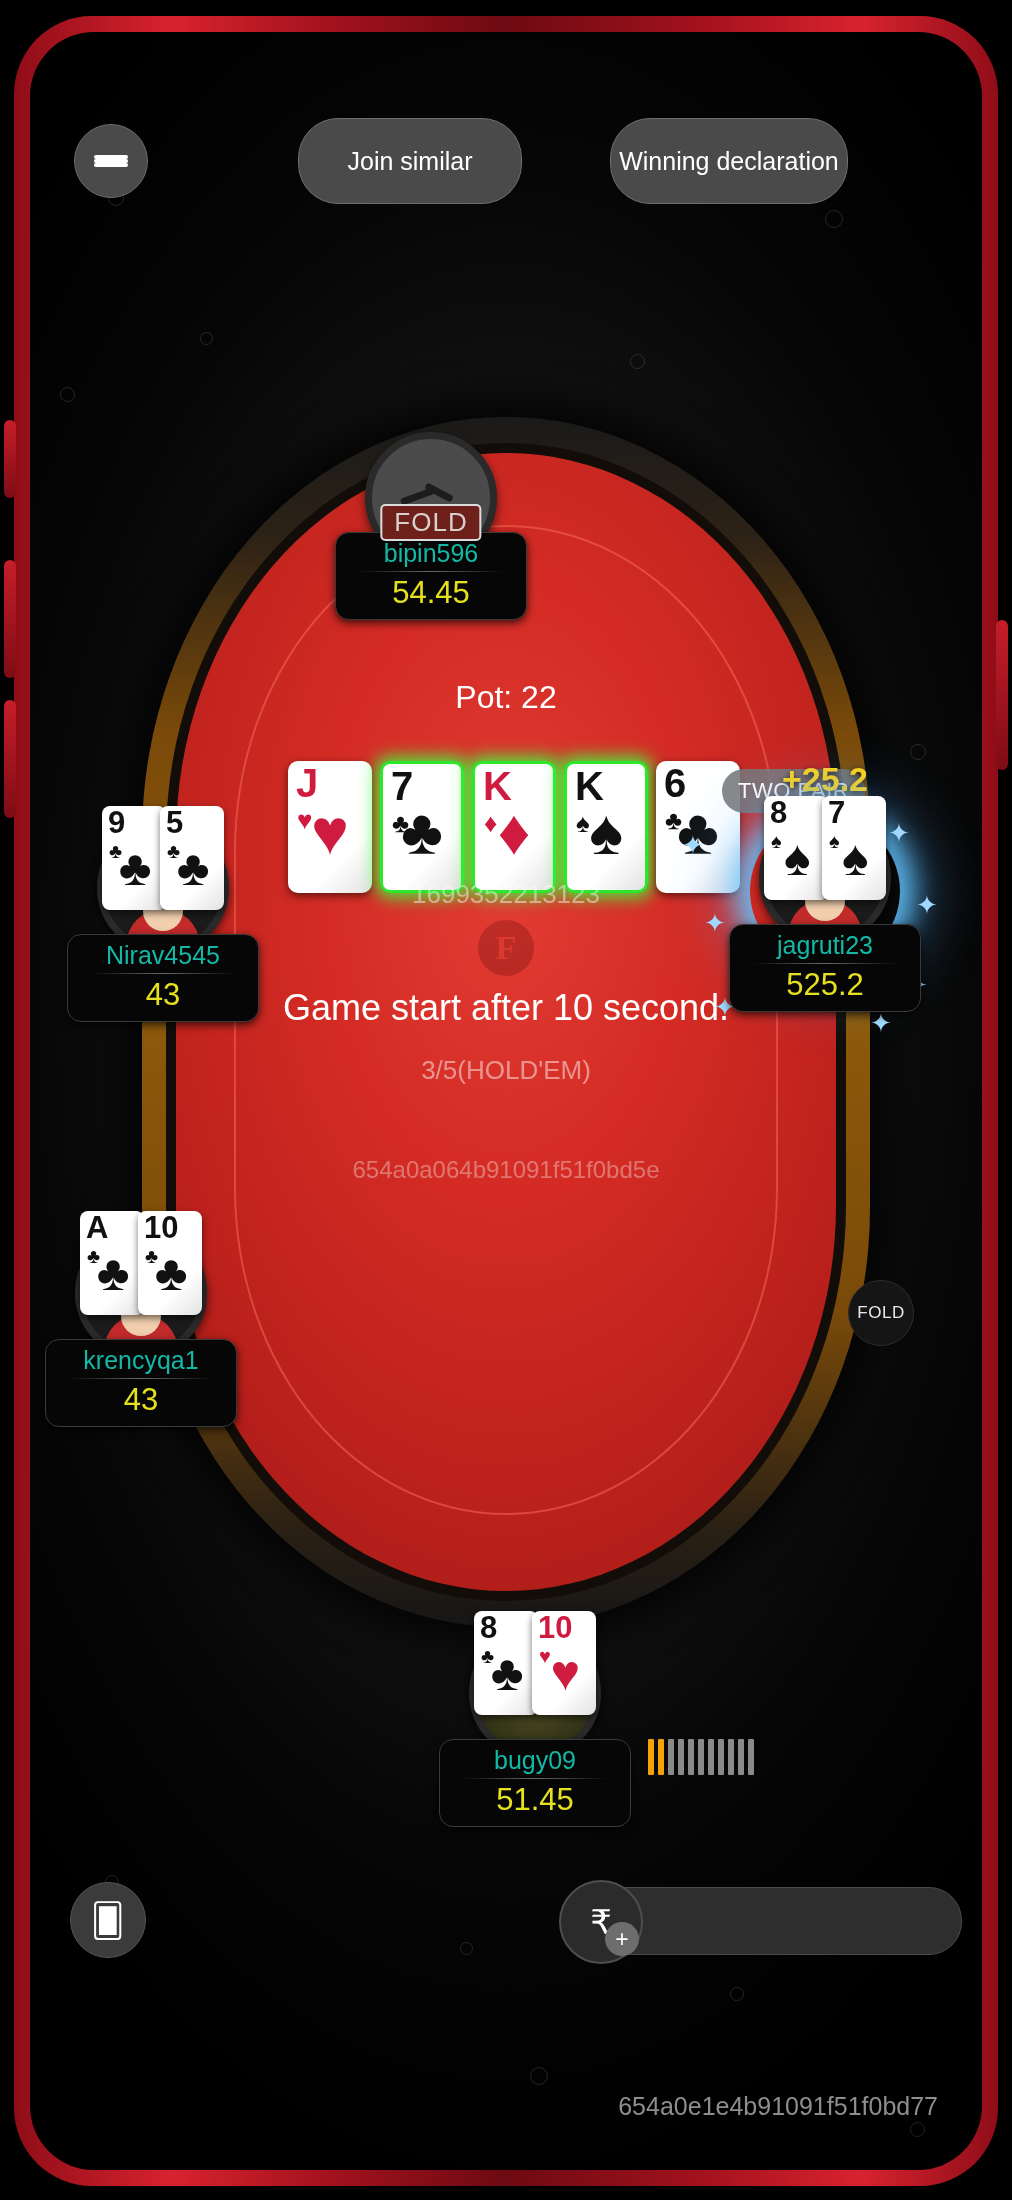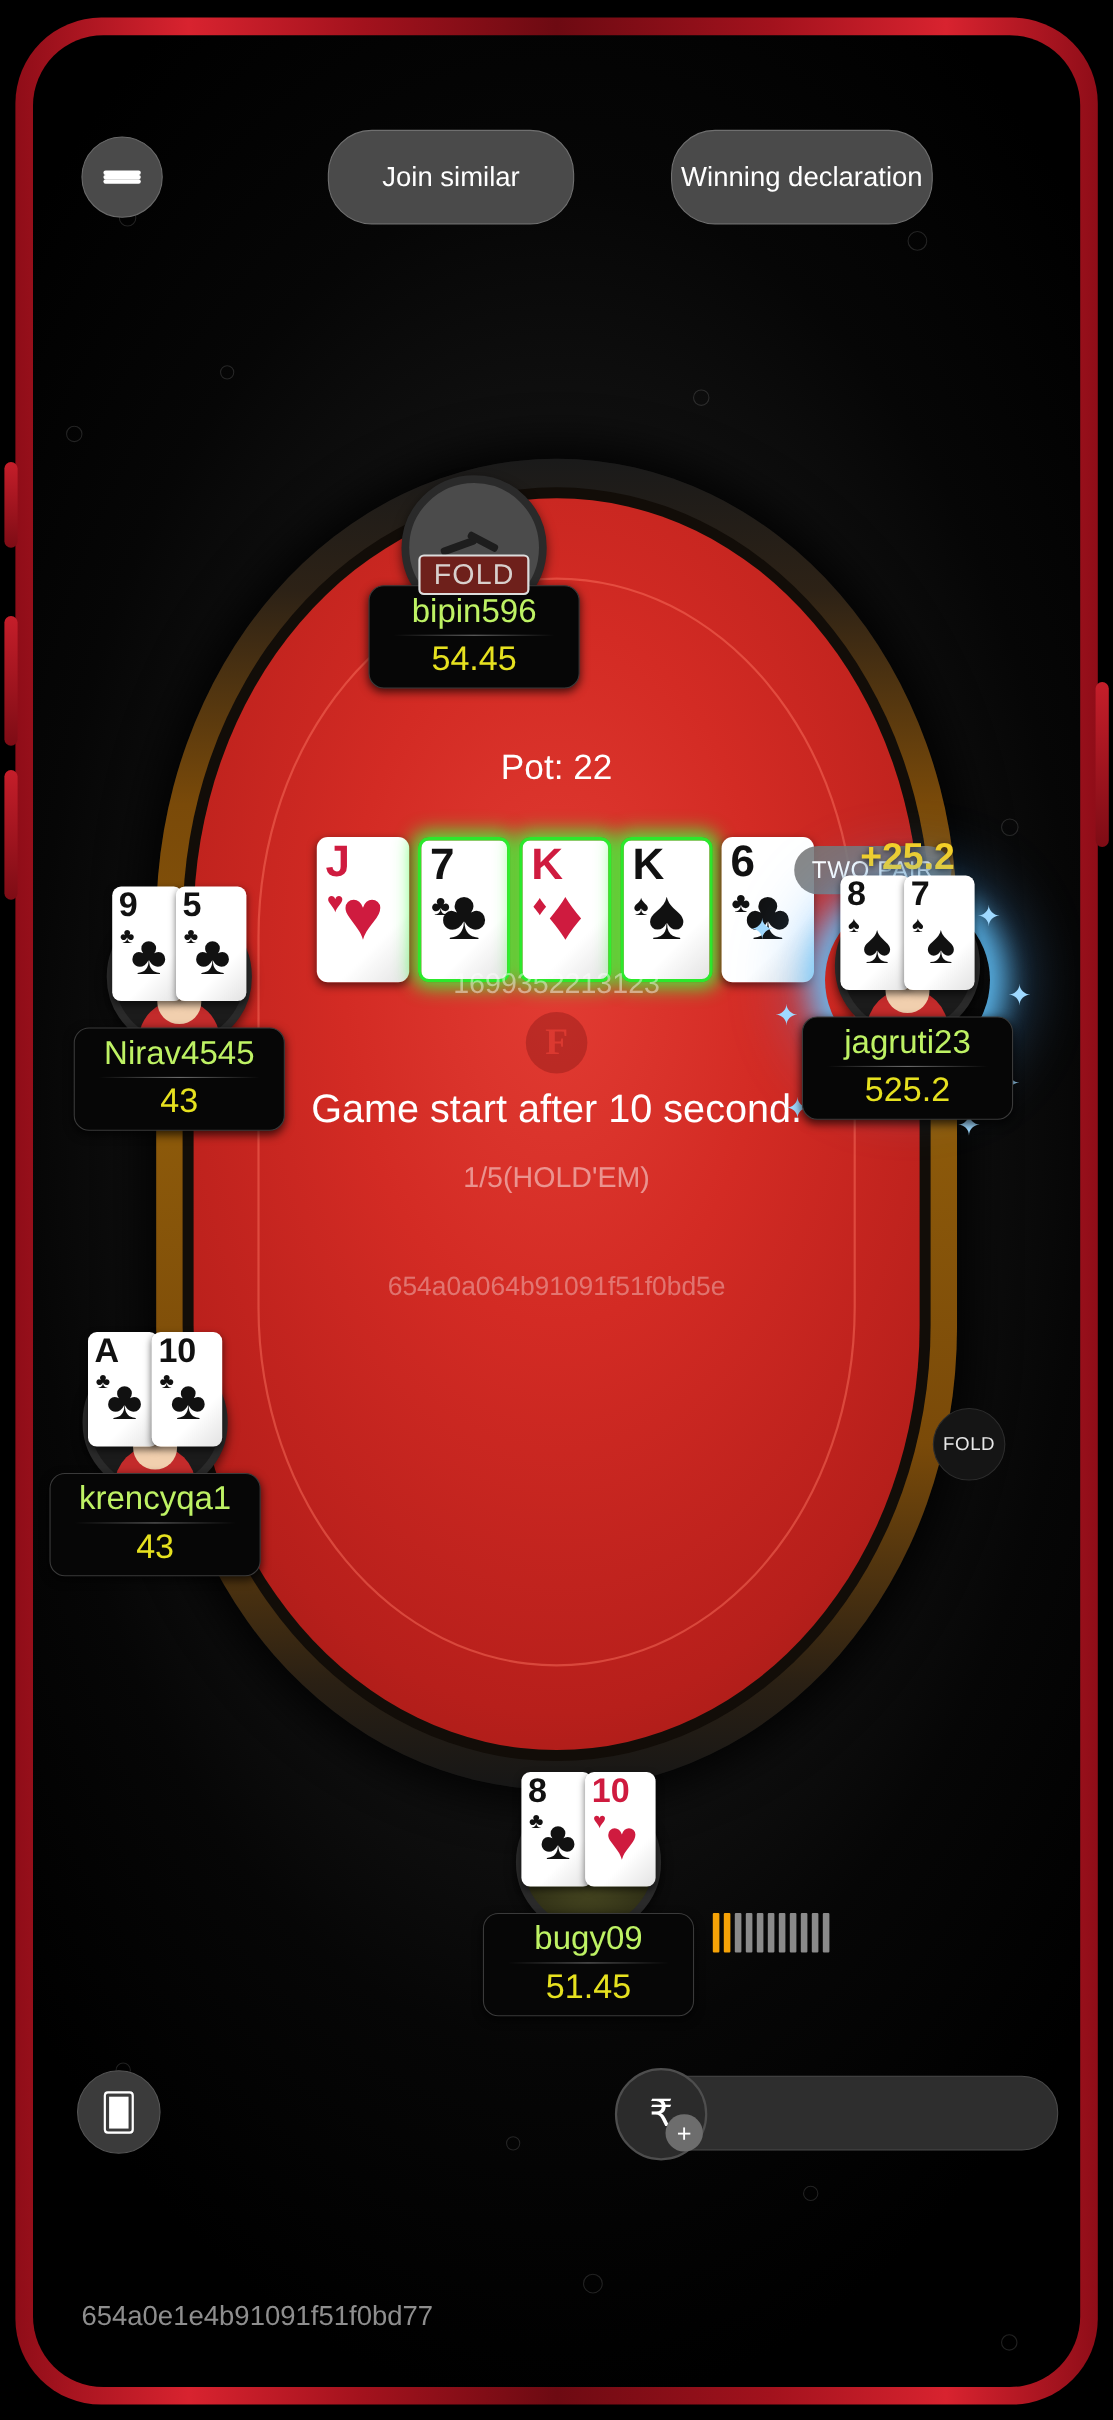--- a/index.html
+++ b/index.html
@@ -102,21 +102,21 @@
   .hcard{width:64px;height:104px;border-radius:8px;background:linear-gradient(135deg,#fff 70%,#e2e2e2 100%);
     position:relative;box-shadow:0 3px 7px rgba(0,0,0,.55);}
   .hcard + .hcard{margin-left:-6px;}
   .hcard .rk{position:absolute;left:6px;top:1px;font-size:31px;font-weight:bold;line-height:1;}
   .hcard .sm{position:absolute;left:7px;top:35px;font-size:20px;line-height:1;}
   .hcard .big{position:absolute;left:52%;top:60%;transform:translate(-50%,-50%);font-size:50px;line-height:1;}
 
   .nameplate{position:absolute;left:50%;transform:translateX(-50%);top:112px;
     min-width:158px;padding:6px 16px 9px;border-radius:14px;background:#060606;
     border:1px solid #3a3a3a;text-align:center;box-shadow:0 3px 9px rgba(0,0,0,.7);}
-  .nameplate .nm{color:#bef264;font-size:30px;line-height:1.12;white-space:nowrap;}
+  .nameplate .nm{color:#14b8a6;font-size:25px;line-height:1.12;white-space:nowrap;}
   .nameplate .rule{height:1px;margin:4px 6px;background:linear-gradient(90deg,transparent,#6a6a6a,transparent);}
   .nameplate .ch{color:#e6e11f;font-size:31px;font-weight:500;line-height:1.1;}
 
   #seat-bipin596{left:296px;top:400px;}
   #seat-bipin596 .nameplate{top:100px;}
   #fold-badge{position:absolute;left:50%;transform:translateX(-50%);top:72px;
     background:#6e201b;border:2px solid #dcdcdc;border-radius:5px;padding:1px 12px;
     color:#d8d0cd;font-size:26px;letter-spacing:1px;z-index:4;}
 
   #seat-nirav4545{left:28px;top:790px;}
@@ -146,21 +146,21 @@
   #bet-panel{position:absolute;left:550px;top:1855px;width:380px;height:66px;border-radius:33px;
     background:#2e2e2e;border:1px solid #4a4a4a;}
   #chip-button{position:absolute;left:-22px;top:-8px;width:80px;height:80px;border-radius:50%;
     background:#2b2b2b;border:2px solid #4e4e4e;display:flex;align-items:center;justify-content:center;
     color:#fff;font-size:34px;cursor:pointer;}
   #chip-plus{position:absolute;left:44px;top:40px;width:34px;height:34px;border-radius:50%;
     background:#6d6d6d;color:#fff;font-size:23px;display:flex;align-items:center;justify-content:center;}
 
   
   #footer{position:absolute;left:0;bottom:44px;width:952px;height:40px;
-    display:flex;align-items:center;justify-content:flex-start;padding:0 44px;
+    display:flex;align-items:center;justify-content:flex-end;padding:0 44px;
     box-sizing:border-box;color:#8e8e8e;font-size:25px;}
   #footer-datetime span{margin-left:22px;}
 </style>
 </head>
 <body>
 
 <div id="phone-frame">
   <div class="frame-edge"></div>
   <div class="btn-vol btn-v1"></div>
   <div class="btn-vol btn-v2"></div>
@@ -236,21 +236,21 @@
         </div>
       <div id="hand-rank-badge">TWO PAIR</div>
 
       <div class="center-txt" id="hand-id">1699352213123</div>
 
       <div id="table-logo">
         <span class="mark">F</span>
       </div>
 
       <div class="center-txt" id="game-status">Game start after 10 second.</div>
-      <div class="center-txt" id="blinds-label">1/5(HOLD'EM)</div>
+      <div class="center-txt" id="blinds-label">3/5(HOLD'EM)</div>
       <div class="center-txt" id="table-id">654a0a064b91091f51f0bd5e</div>
     </div>
 
     <div class="seat" id="seat-bipin596">
       <div class="avatar folded">
         <i class="hand h1"></i>
           <i class="hand h2"></i>
       </div>
       <div id="fold-badge">FOLD</div>
       <div class="nameplate">

